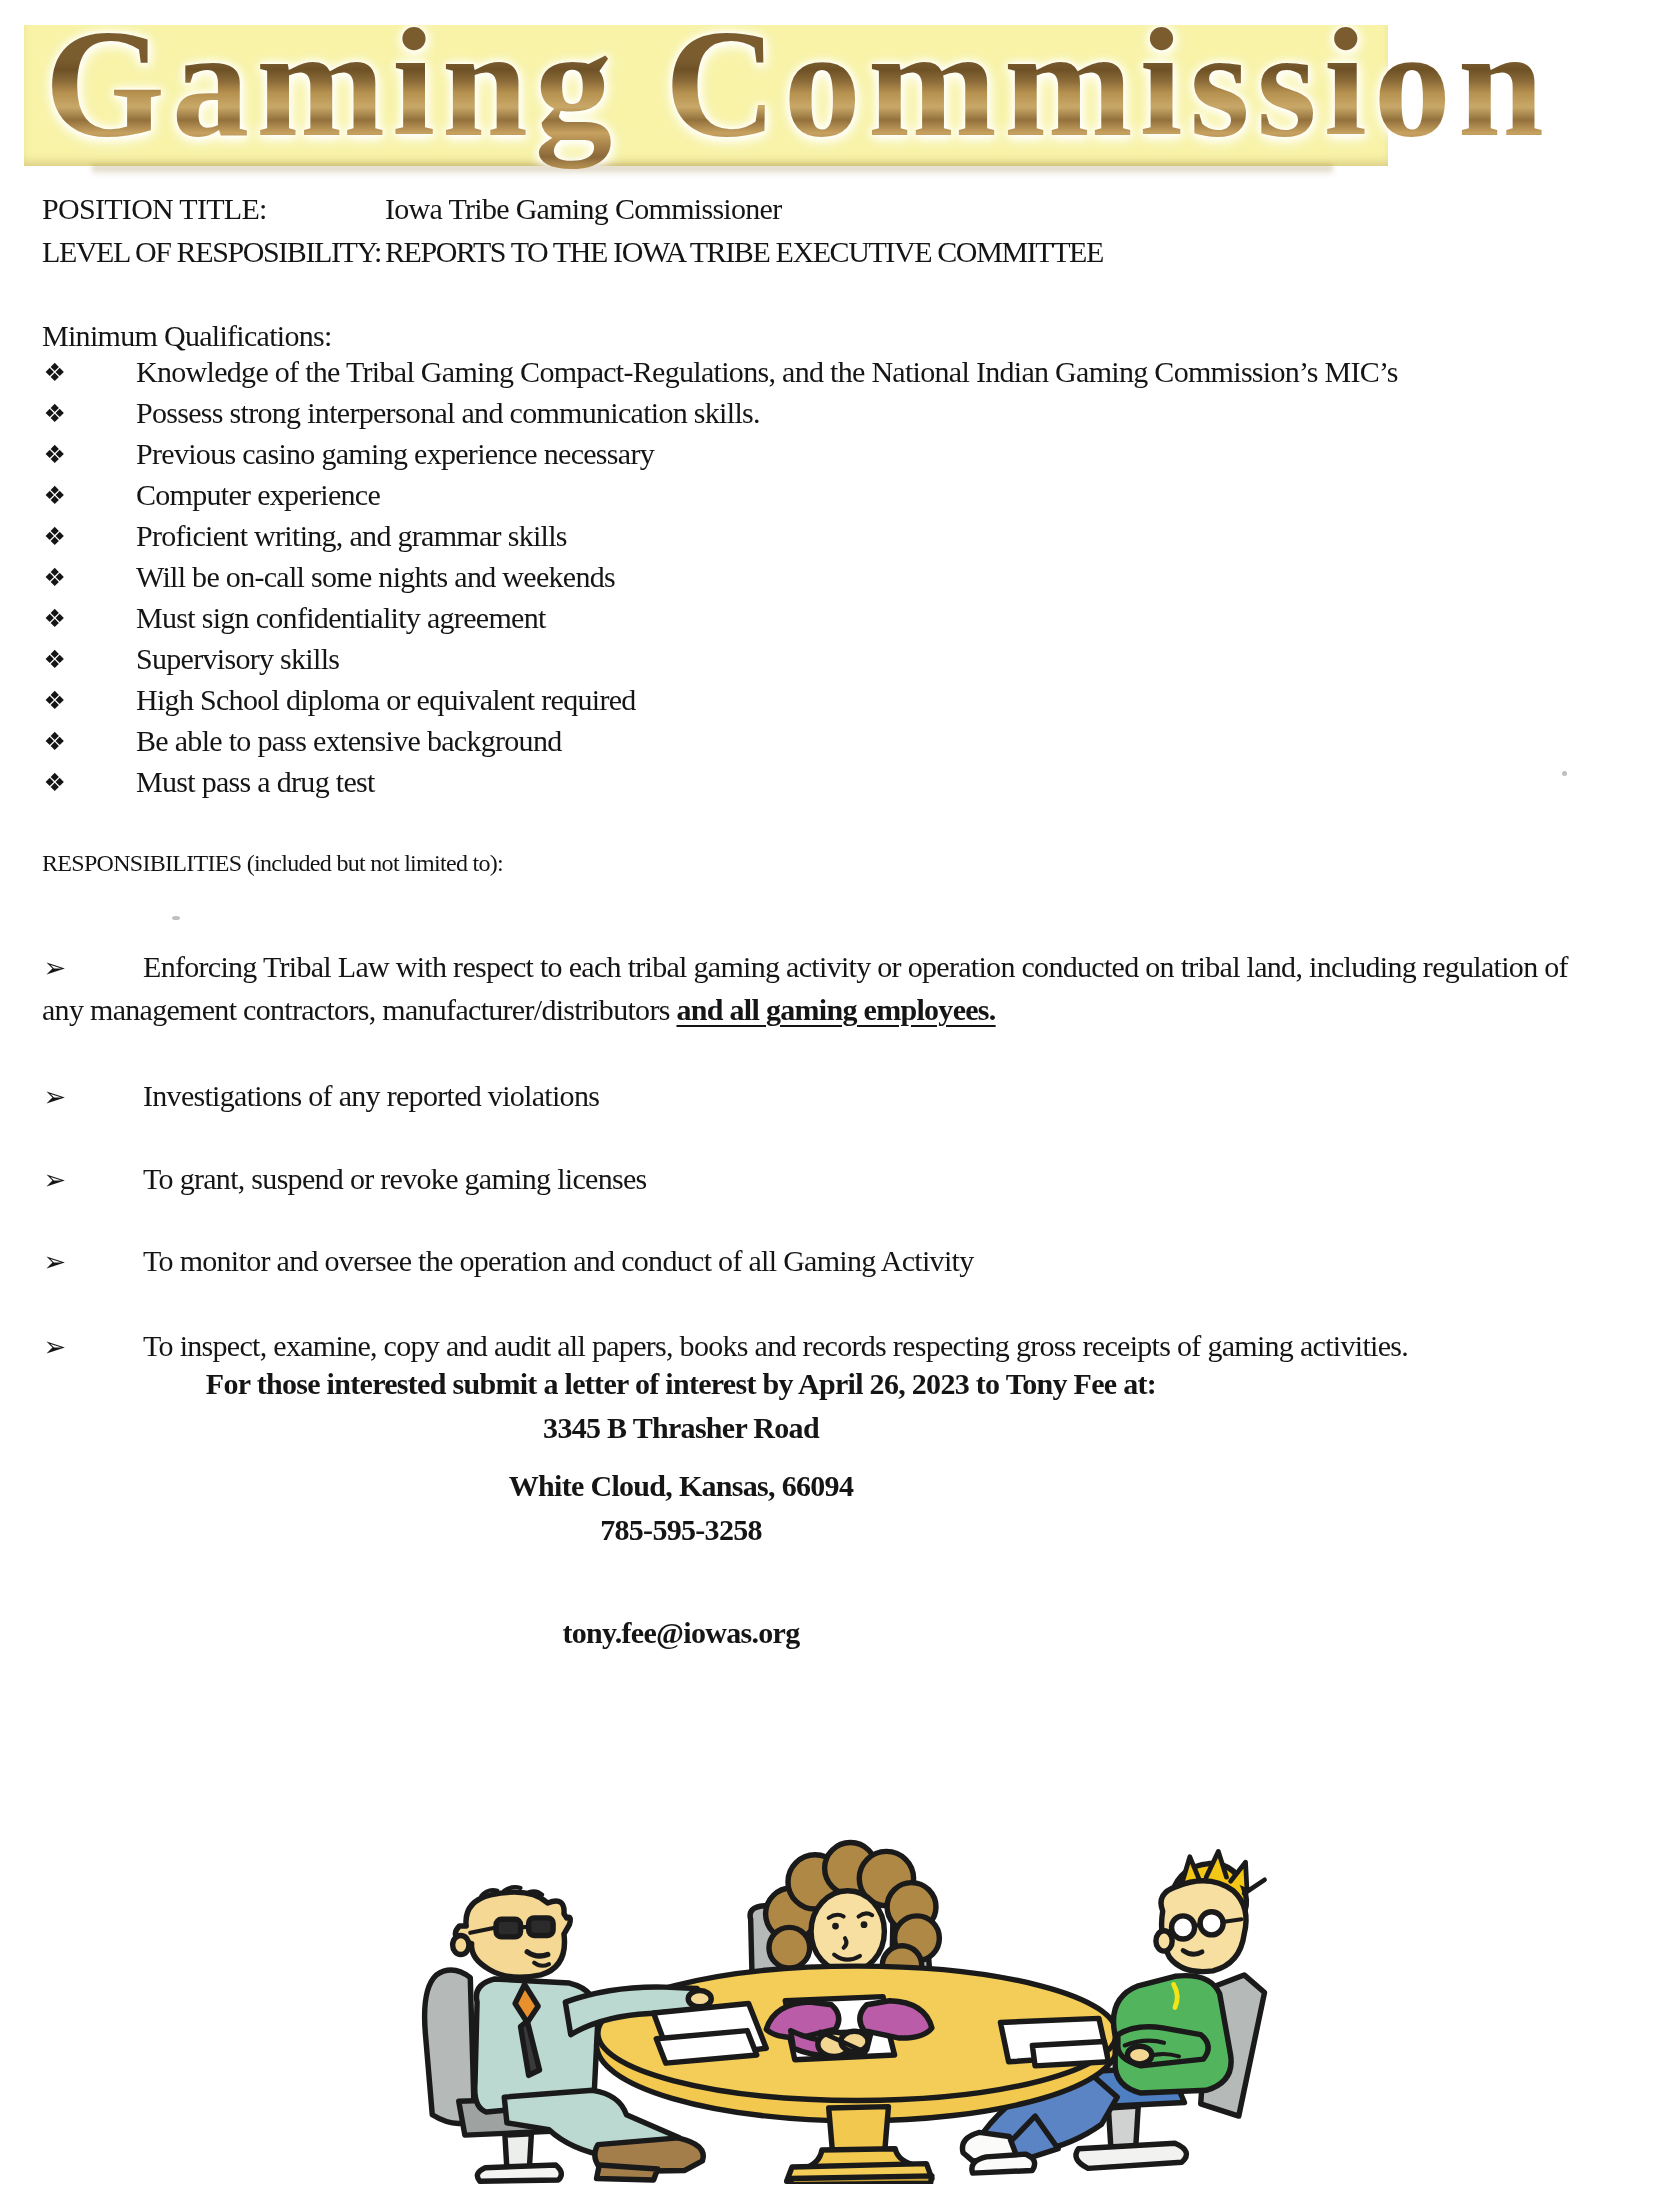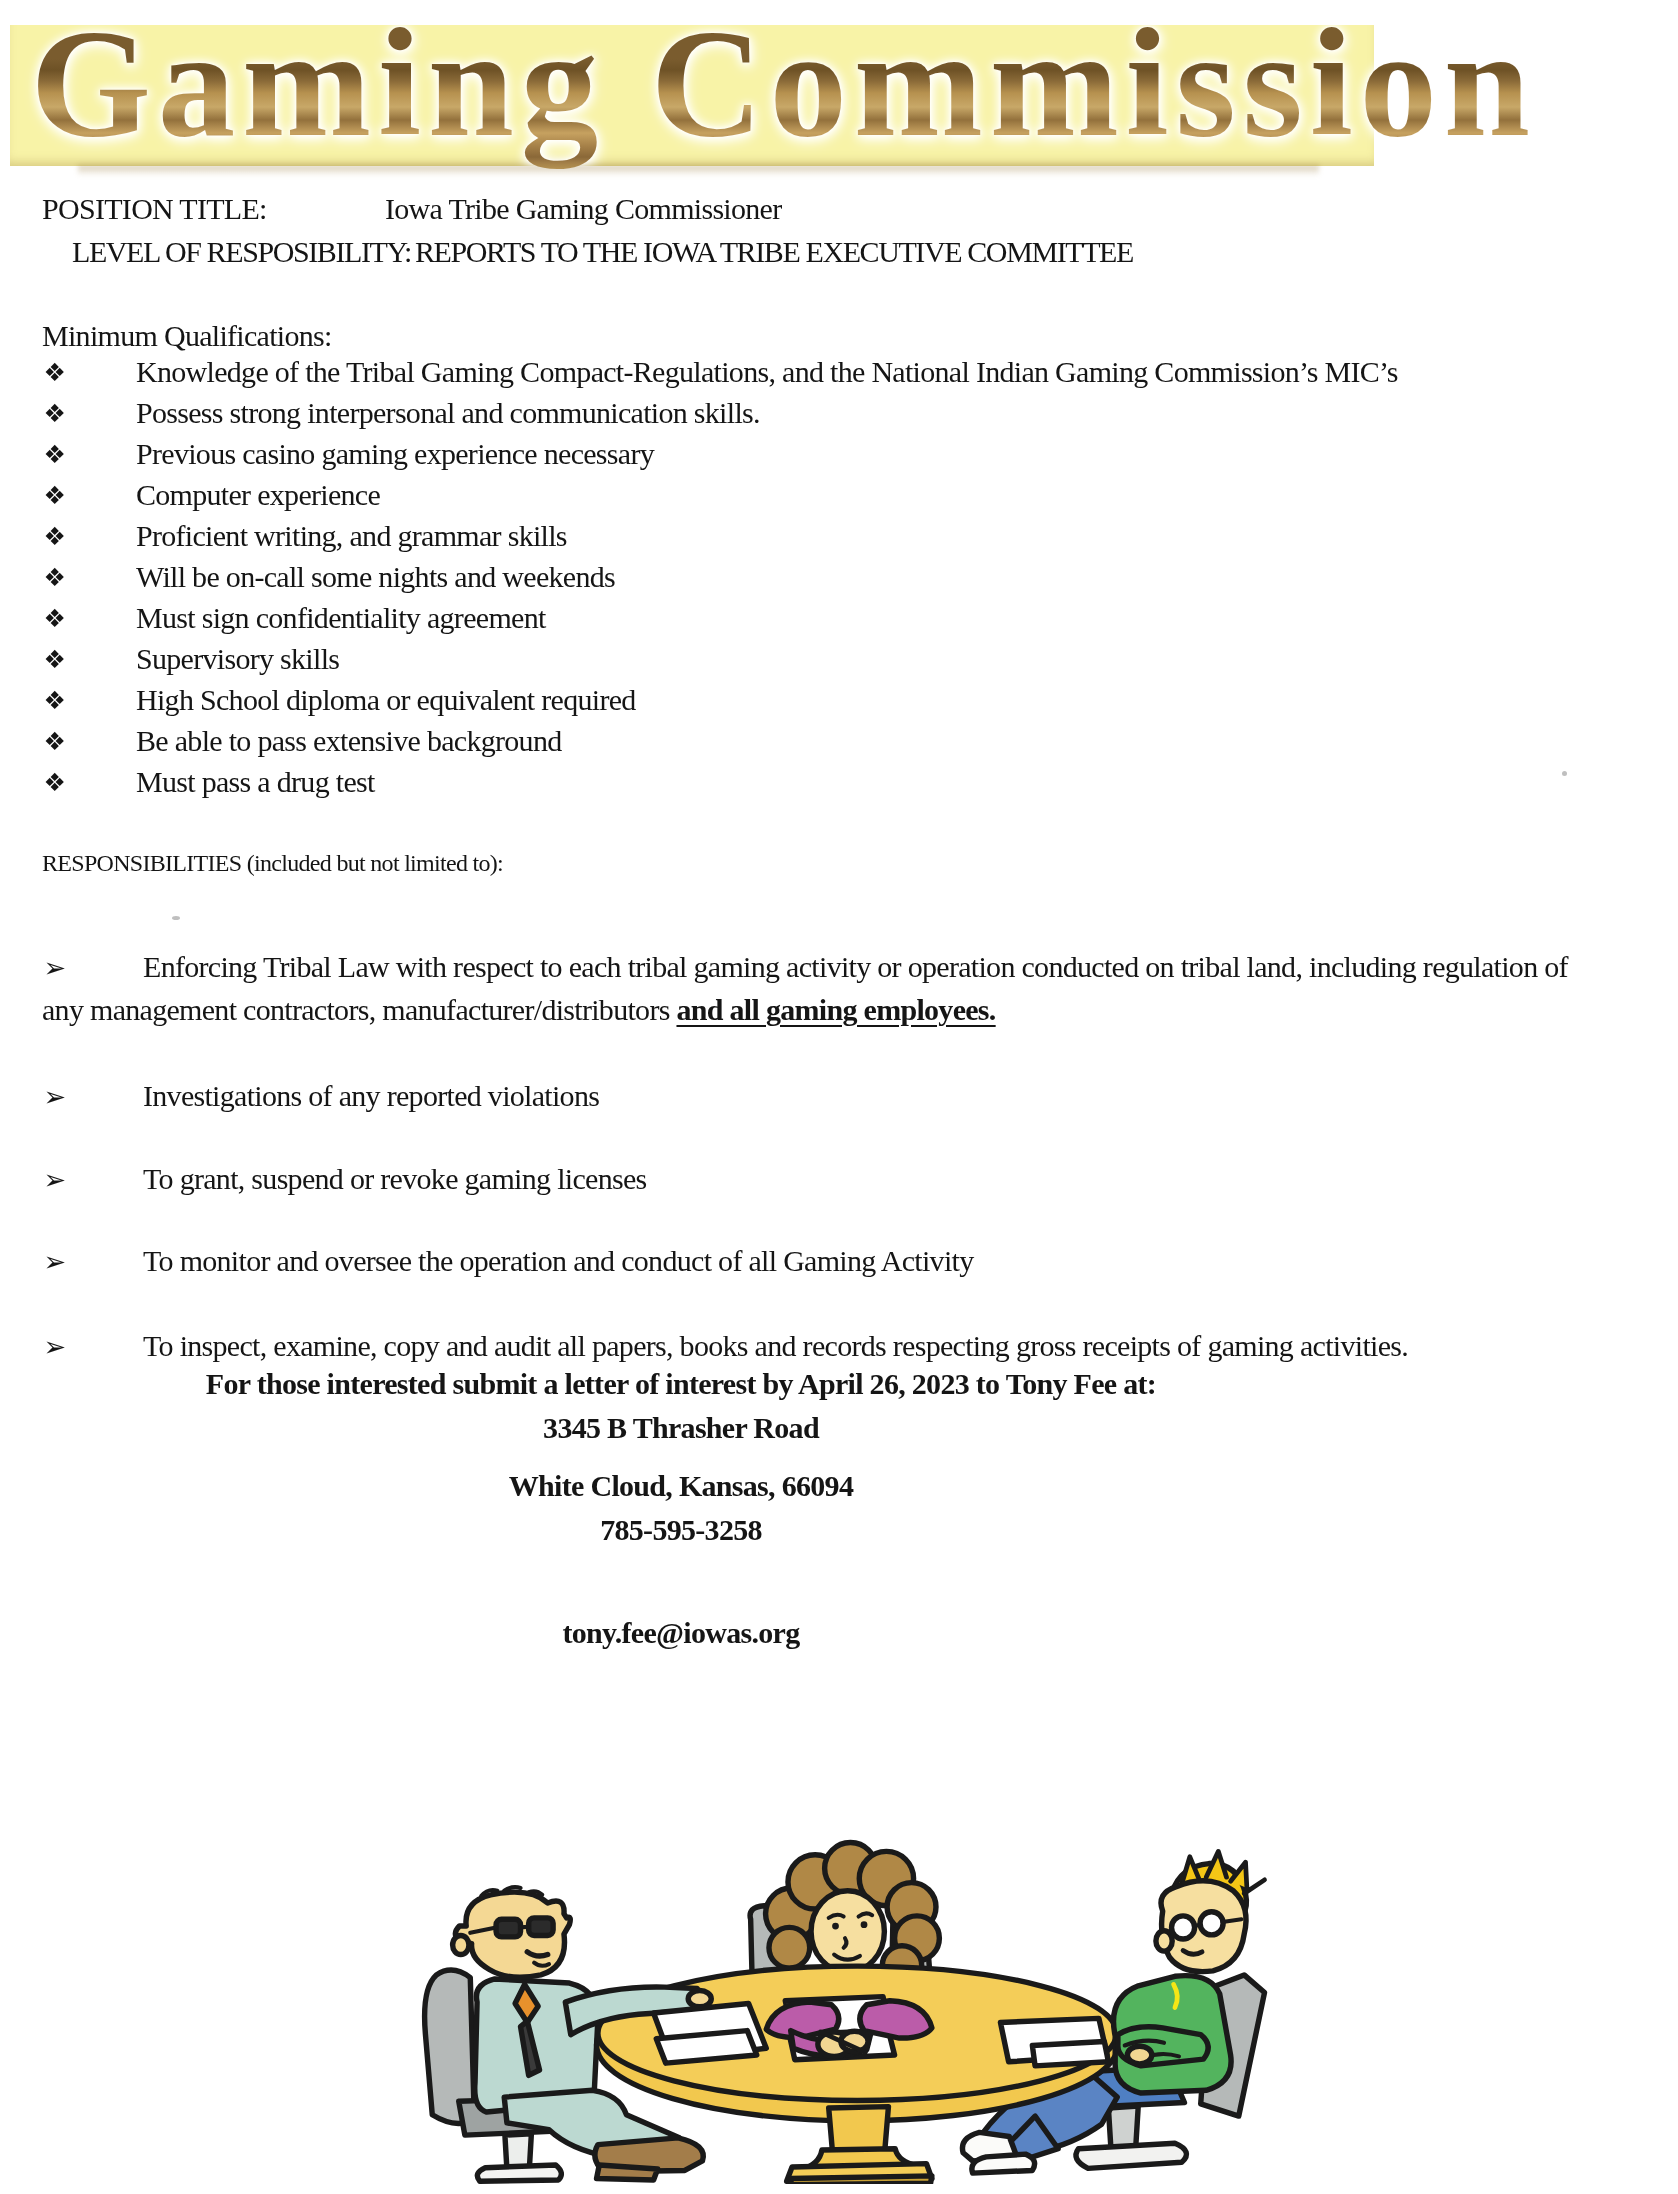--- a/index.html
+++ b/index.html
@@ -1,39 +1,39 @@
 <!DOCTYPE html>
 <html style="font-size:11px"><head>
 <meta charset="utf-8">
 <style>
   html,body{margin:0;padding:0;background:#ffffff;}
   body{width:1678px;height:2194px;position:relative;overflow:hidden;
        font-family:"Liberation Serif",serif;color:#151515;}
 
   
-  .banner{position:absolute;left:10px;top:24.5px;width:1364px;height:141px;
+  .banner{position:absolute;left:24px;top:24.5px;width:1364px;height:141px;
           background:#f8f3a7;
           box-shadow:inset 0 -8.2px 11px -5.4px rgba(146,116,46,.35);}
   .banner::after{content:"";position:absolute;left:5%;right:4%;bottom:-10.2px;height:11px;
           background:linear-gradient(180deg,rgba(150,118,52,.38),rgba(150,118,52,0));
           filter:blur(2.7px);}
   .banner-title{position:absolute;left:20.4px;top:-31px;margin:0;white-space:nowrap;
           font:bold 155px "Liberation Serif",serif;letter-spacing:6.8px;
           background:linear-gradient(180deg,
             #7a5c2e 0px,#7a5c2e 65px,#6e5226 76px,#8a6a38 87px,#b6914f 99px,
             #c8a868 113px,#93713c 126px,#c6a160 139px,#a8834a 151px,#8a6838 163px,
             #bf9a5c 175px,#77592c 188px,#7a5c30 224px);
           -webkit-background-clip:text;background-clip:text;color:transparent;
           filter:drop-shadow(0 0 1.4px #fff) drop-shadow(0 0 4.1px #fff) drop-shadow(1.4px 3.4px 6.1px rgba(255,255,255,.95));}
 
   
   .tline{position:absolute;font-size:30px;letter-spacing:-0.7px;line-height:35px;white-space:nowrap;}
   .label-col{left:42px;}
   .val-col{left:385px;}
-  .caps{letter-spacing:-1.4px;margin-left:30px;}
+  .caps{letter-spacing:-1.4px;}
 
   .quals{position:absolute;left:42px;top:351px;margin:0;padding:0;list-style:none;width:1563px;}
   .quals li{position:relative;height:41px;line-height:41px;padding-left:94px;
             font-size:30px;letter-spacing:-0.7px;white-space:nowrap;}
   .qbullet{position:absolute;left:1.4px;top:0.7px;font-family:"DejaVu Sans",sans-serif;
            font-size:25px;letter-spacing:0;}
 
   .resp-head{position:absolute;left:42px;top:850px;font-size:24px;letter-spacing:-0.7px;}
   .resp{position:absolute;left:42px;width:1563px;margin:0;font-size:30px;letter-spacing:-0.7px;
         line-height:43px;text-indent:101px;}

